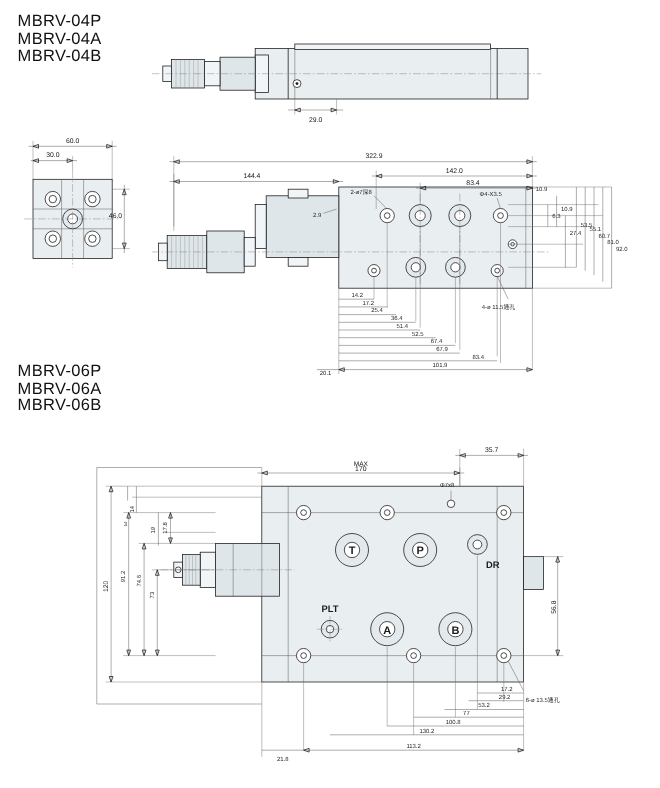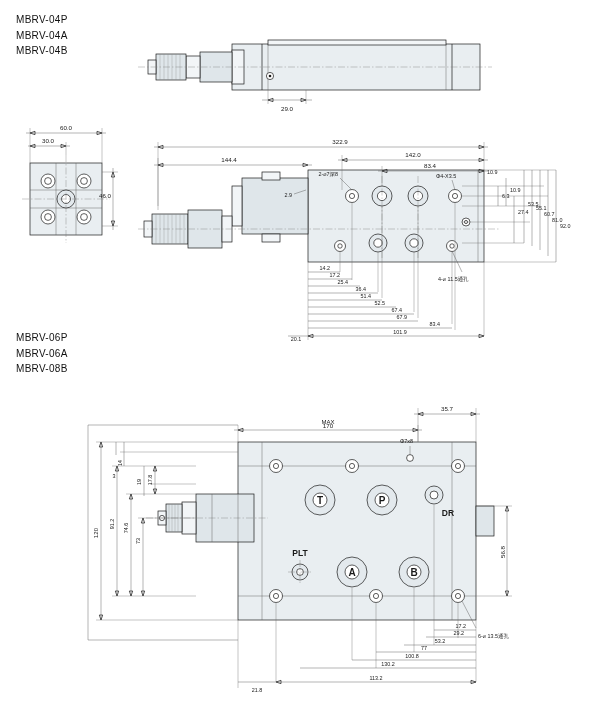--- a/index.html
+++ b/index.html
@@ -16,21 +16,21 @@
     overflow: hidden;
   }
   #sheet {
     position: absolute;
     left: 0; top: 0;
     width: 600px;
     height: 716px;
   }
   .label-block {
     position: absolute;
-    font-size: 10px;
+    font-size: 15px;
     line-height: 15.5px;
     color: #111;
     letter-spacing: 0.3px;
     white-space: pre;
   }
   #title-top { left: 16px; top: 12px; }
   #title-bottom { left: 16px; top: 330px; }
   svg { display: block; }
   text {
     font-family: "Liberation Sans", sans-serif;
@@ -53,21 +53,21 @@
   .circ-d { fill: #e3e9ed; stroke: #1a1a1a; stroke-width: 0.7; }
 </style>
 </head>
 <body>
 
 <div class="label-block" id="title-top">MBRV-04P
 MBRV-04A
 MBRV-04B</div>
 <div class="label-block" id="title-bottom">MBRV-06P
 MBRV-06A
-MBRV-08B</div>
+MBRV-06B</div>
 
 <svg id="sheet" viewBox="0 0 600 716">
 
   <g>
 
     <rect class="body-fill" x="232" y="44" width="248" height="46"></rect>
 
     <rect class="light-fill" x="232" y="50" width="12" height="34"></rect>
 
     <line class="ln" x1="262" y1="44" x2="262" y2="90"></line>

